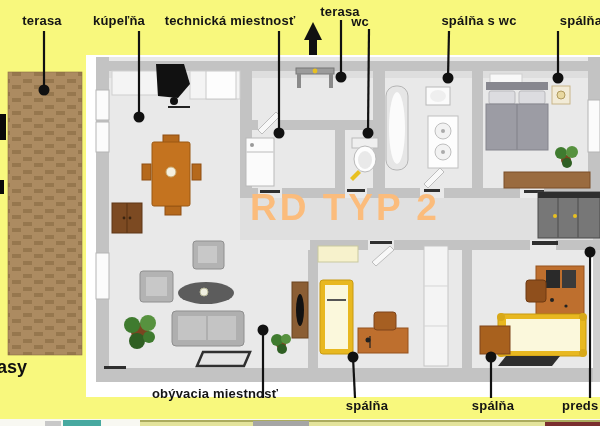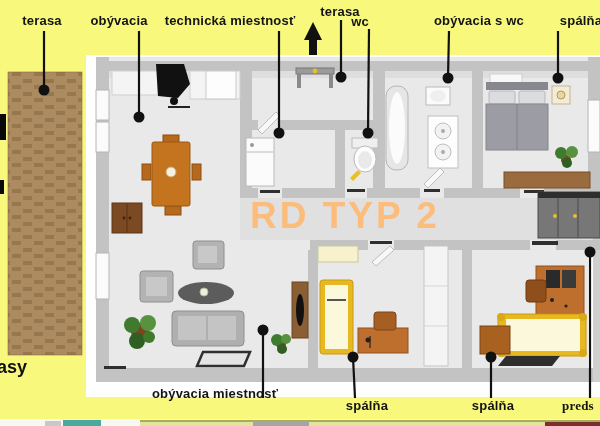--- a/index.html
+++ b/index.html
@@ -7,23 +7,23 @@
     position:relative;width:600px;height:426px;overflow:hidden;
     background:#15803d;
     font-family:"Liberation Sans",sans-serif;
   }
   .stage svg{position:absolute;left:0;top:0;width:600px;height:426px;display:block;}
   .lbl{
     position:absolute;transform:translateX(-50%);
     font-weight:bold;font-size:13px;line-height:15px;color:#141414;
     white-space:nowrap;letter-spacing:0.2px;
   }
-  .lbl.noctr{transform:none;font-family:Liberation Serif, serif;}
+  .lbl.noctr{transform:none;}
   .watermark{
-    position:absolute;left:250px;top:197px;
+    position:absolute;left:250px;top:189px;
     font-weight:bold;font-size:37px;line-height:38px;letter-spacing:3px;
     color:#FBBC7C;white-space:nowrap;
   }
   .cutoff-asy{
     position:absolute;left:-3px;top:357px;
     font-weight:bold;font-size:18px;color:#101010;white-space:nowrap;
   }
 </style>
 </head>
 <body>
@@ -342,25 +342,25 @@
     <rect x="140" y="420" width="460" height="6" fill="#E3E39B"></rect>
     <rect x="140" y="420" width="460" height="2" fill="#ABAB5E"></rect>
     <rect x="63" y="420" width="38" height="6" fill="#47A9A0"></rect>
     <rect x="45" y="421" width="16" height="5" fill="#C8C8C8"></rect>
     <rect x="253" y="421" width="56" height="5" fill="#A5A5A5"></rect>
     <rect x="545" y="422" width="55" height="4" fill="#7A2E2E"></rect>
   </g>
 </svg>
 
 <div class="lbl" style="left:42px;top:13px;">terasa</div>
-<div class="lbl" style="left:119px;top:13px;">obývacia</div>
+<div class="lbl" style="left:119px;top:13px;">kúpeľňa</div>
 <div class="lbl" style="left:230px;top:13px;text-align:center;">technická miestnosť</div>
 <div class="lbl" style="left:340px;top:4px;">terasa</div>
 <div class="lbl" style="left:360px;top:14px;">wc</div>
-<div class="lbl" style="left:479px;top:13px;">obývacia s wc</div>
+<div class="lbl" style="left:479px;top:13px;">spálňa s wc</div>
 <div class="lbl" style="left:581px;top:13px;">spálňa</div>
 
 <div class="lbl" style="left:215px;top:386px;">obývacia miestnosť</div>
 <div class="lbl" style="left:367px;top:398px;">spálňa</div>
 <div class="lbl" style="left:493px;top:398px;">spálňa</div>
 <div class="lbl noctr" style="left:562px;top:398px;">preds</div>
 
 <div class="watermark">RD TYP 2</div>
 
 <div class="cutoff-asy">asy</div>

